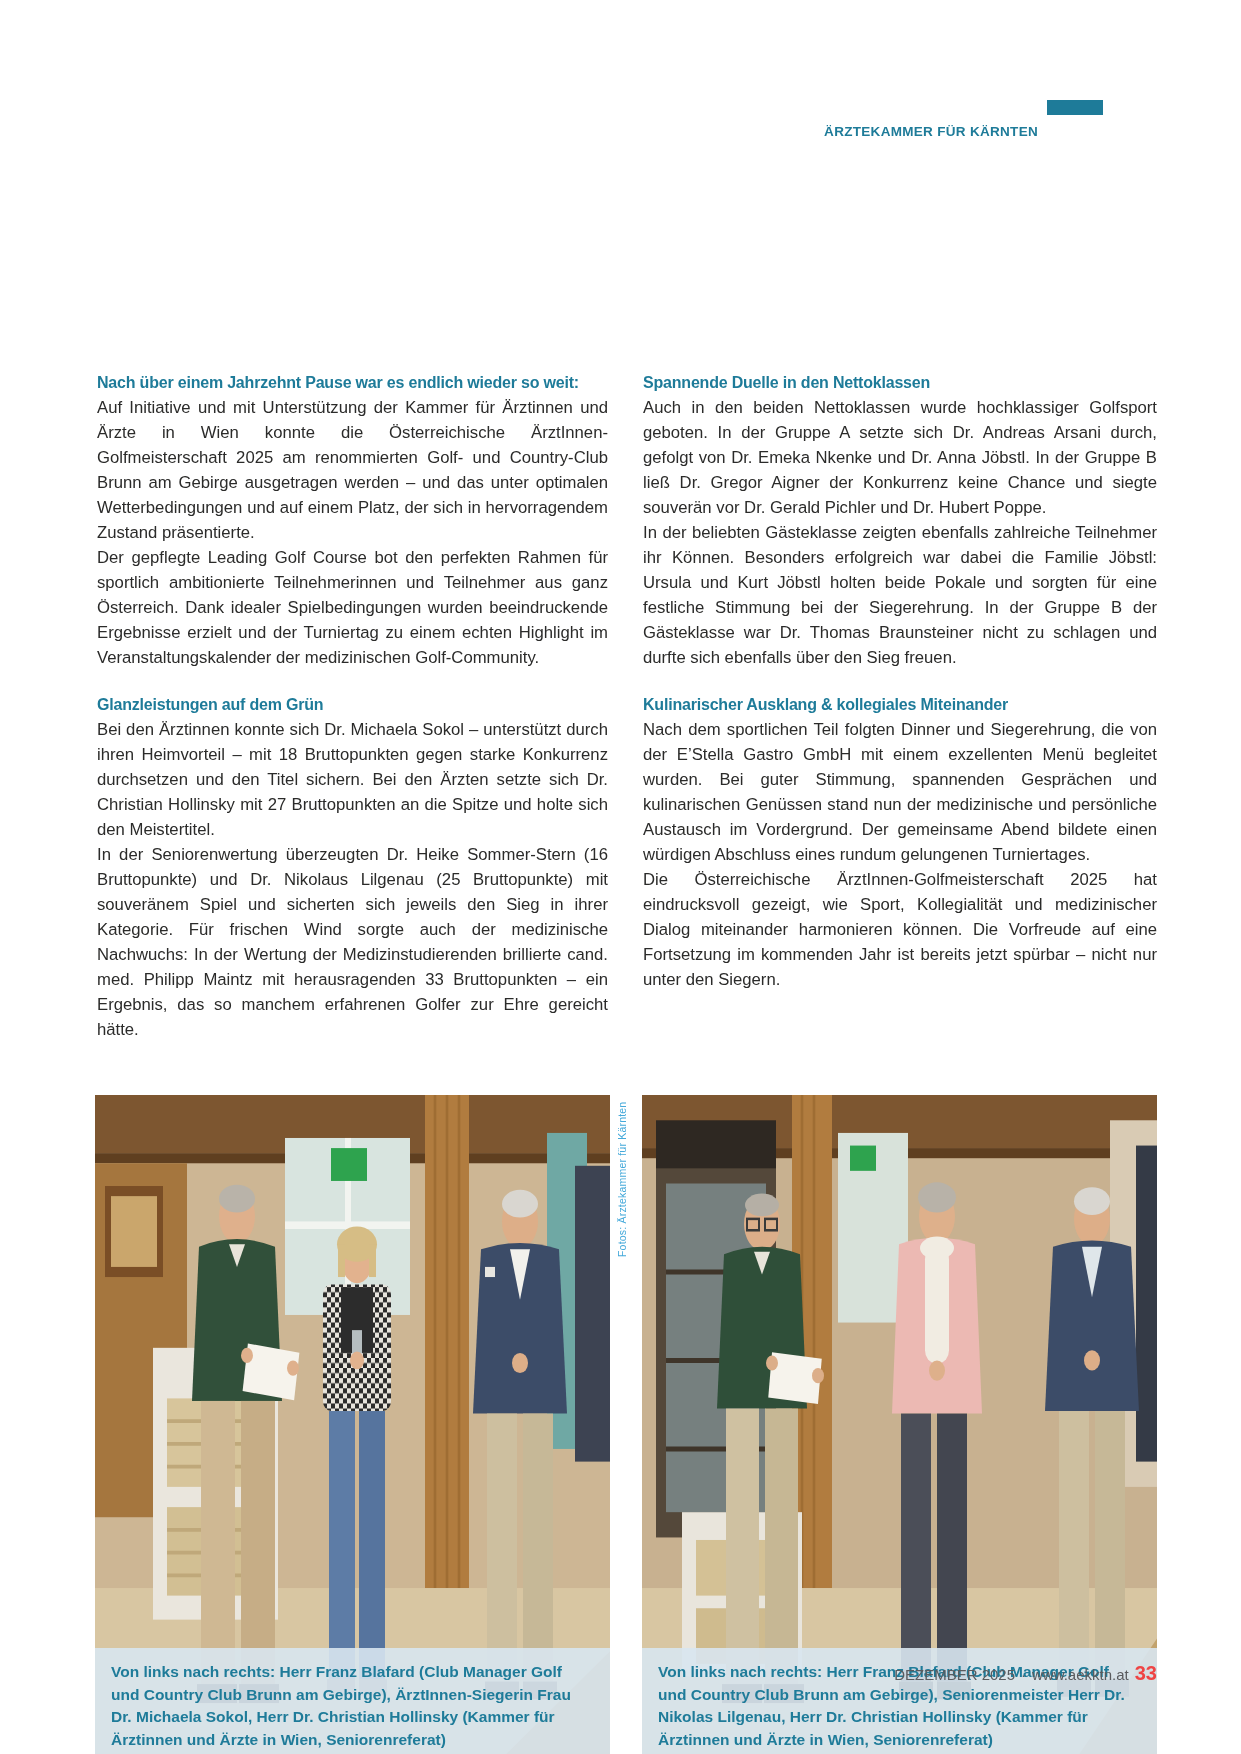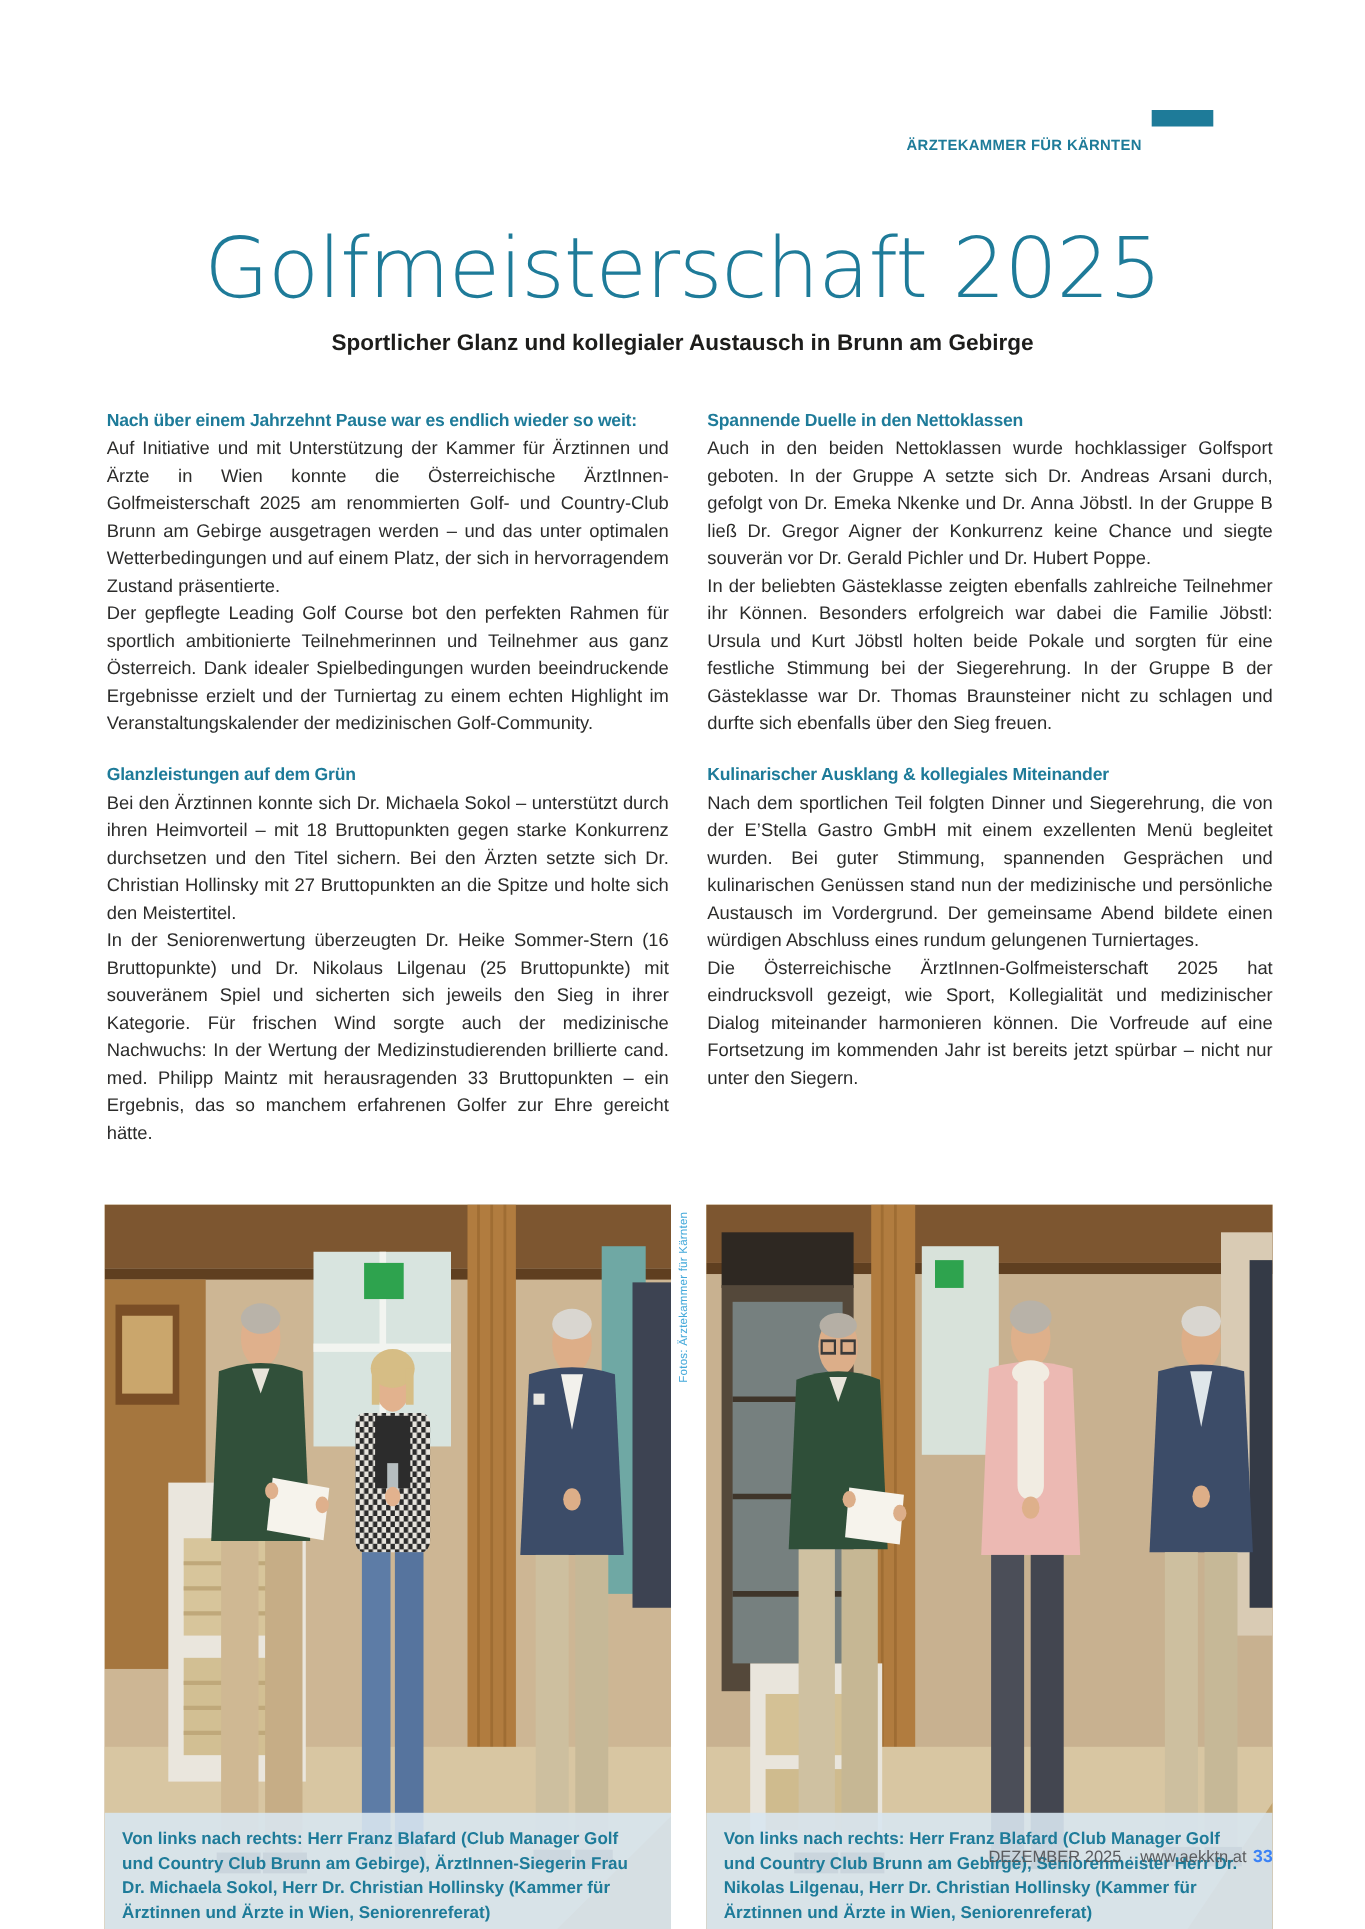--- a/index.html
+++ b/index.html
@@ -55,35 +55,34 @@
   .photo-credit{
     position:absolute;top:1097px;left:616px;height:160px;
     writing-mode:vertical-rl;transform:rotate(180deg);
     color:#44a9da;font-size:10.5px;letter-spacing:.2px;white-space:nowrap;
   }
   
   .footer{
     position:absolute;top:1662px;right:84px;display:flex;align-items:baseline;gap:6px;
     font-size:15px;color:#5a5b5e;
   }
-  .footer .page-num{color:#3b82f6;font-weight:bold;font-size:16px;margin-top:18px;}
+  .footer .page-num{color:#ef4444;font-weight:bold;font-size:20px;}
 </style>
 </head>
 <body>
 
 <div class="page">
 
   <header class="kicker-row">
     <span class="kicker">ÄRZTEKAMMER FÜR KÄRNTEN</span>
     <span class="kicker-bar"></span>
   </header>
 
-  <h1 class="title"><br><span>Golfmeisterschaft 2025</span></h1>
-
-  <p class="subtitle">Sportlicher Glanz und kollegialer Austausch in Brunn am Gebirge</p>
+  <h1 class="title"><br></h1>
+
 
   <div class="columns">
     <div class="col">
       <h2>Nach über einem Jahrzehnt Pause war es endlich wieder so weit:</h2>
       <p>Auf Initiative und mit Unterstützung der Kammer für Ärztinnen und Ärzte in Wien konnte die Österreichische ÄrztInnen-Golfmeisterschaft 2025 am renommierten Golf- und Country-Club Brunn am Gebirge ausgetragen werden – und das unter optimalen Wetterbedingungen und auf einem Platz, der sich in hervorragendem Zustand präsentierte.</p>
       <p>Der gepflegte Leading Golf Course bot den perfekten Rahmen für sportlich ambitionierte Teilnehmerinnen und Teilnehmer aus ganz Österreich. Dank idealer Spielbedingungen wurden beeindruckende Ergebnisse erzielt und der Turniertag zu einem echten Highlight im Veranstaltungskalender der medizinischen Golf-Community.</p>
       <h2 class="spaced">Glanzleistungen auf dem Grün</h2>
       <p>Bei den Ärztinnen konnte sich Dr. Michaela Sokol – unterstützt durch ihren Heimvorteil – mit 18 Bruttopunkten gegen starke Konkurrenz durchsetzen und den Titel sichern. Bei den Ärzten setzte sich Dr. Christian Hollinsky mit 27 Bruttopunkten an die Spitze und holte sich den Meistertitel.</p>
       <p>In der Seniorenwertung überzeugten Dr. Heike Sommer-Stern (16 Bruttopunkte) und Dr. Nikolaus Lilgenau (25 Bruttopunkte) mit souveränem Spiel und sicherten sich jeweils den Sieg in ihrer Kategorie. Für frischen Wind sorgte auch der medizinische Nachwuchs: In der Wertung der Medizinstudierenden brillierte cand. med. Philipp Maintz mit herausragenden 33 Bruttopunkten – ein Ergebnis, das so manchem erfahrenen Golfer zur Ehre gereicht hätte.</p>
     </div>

